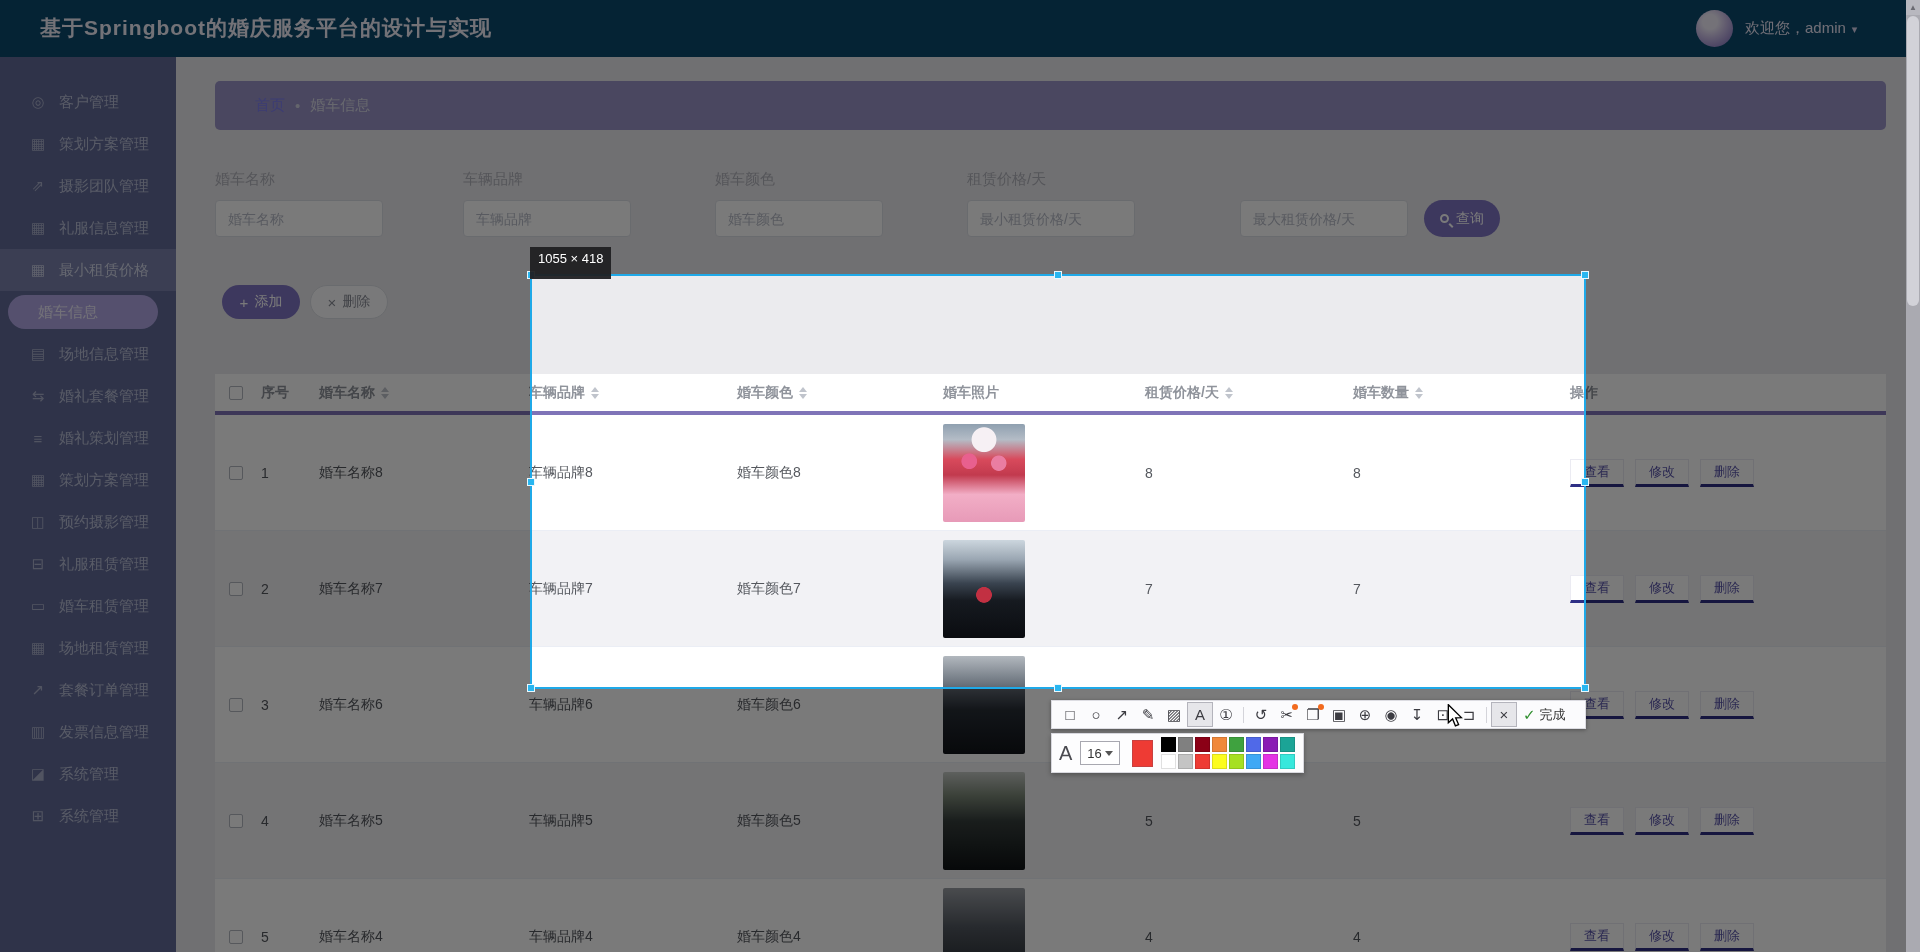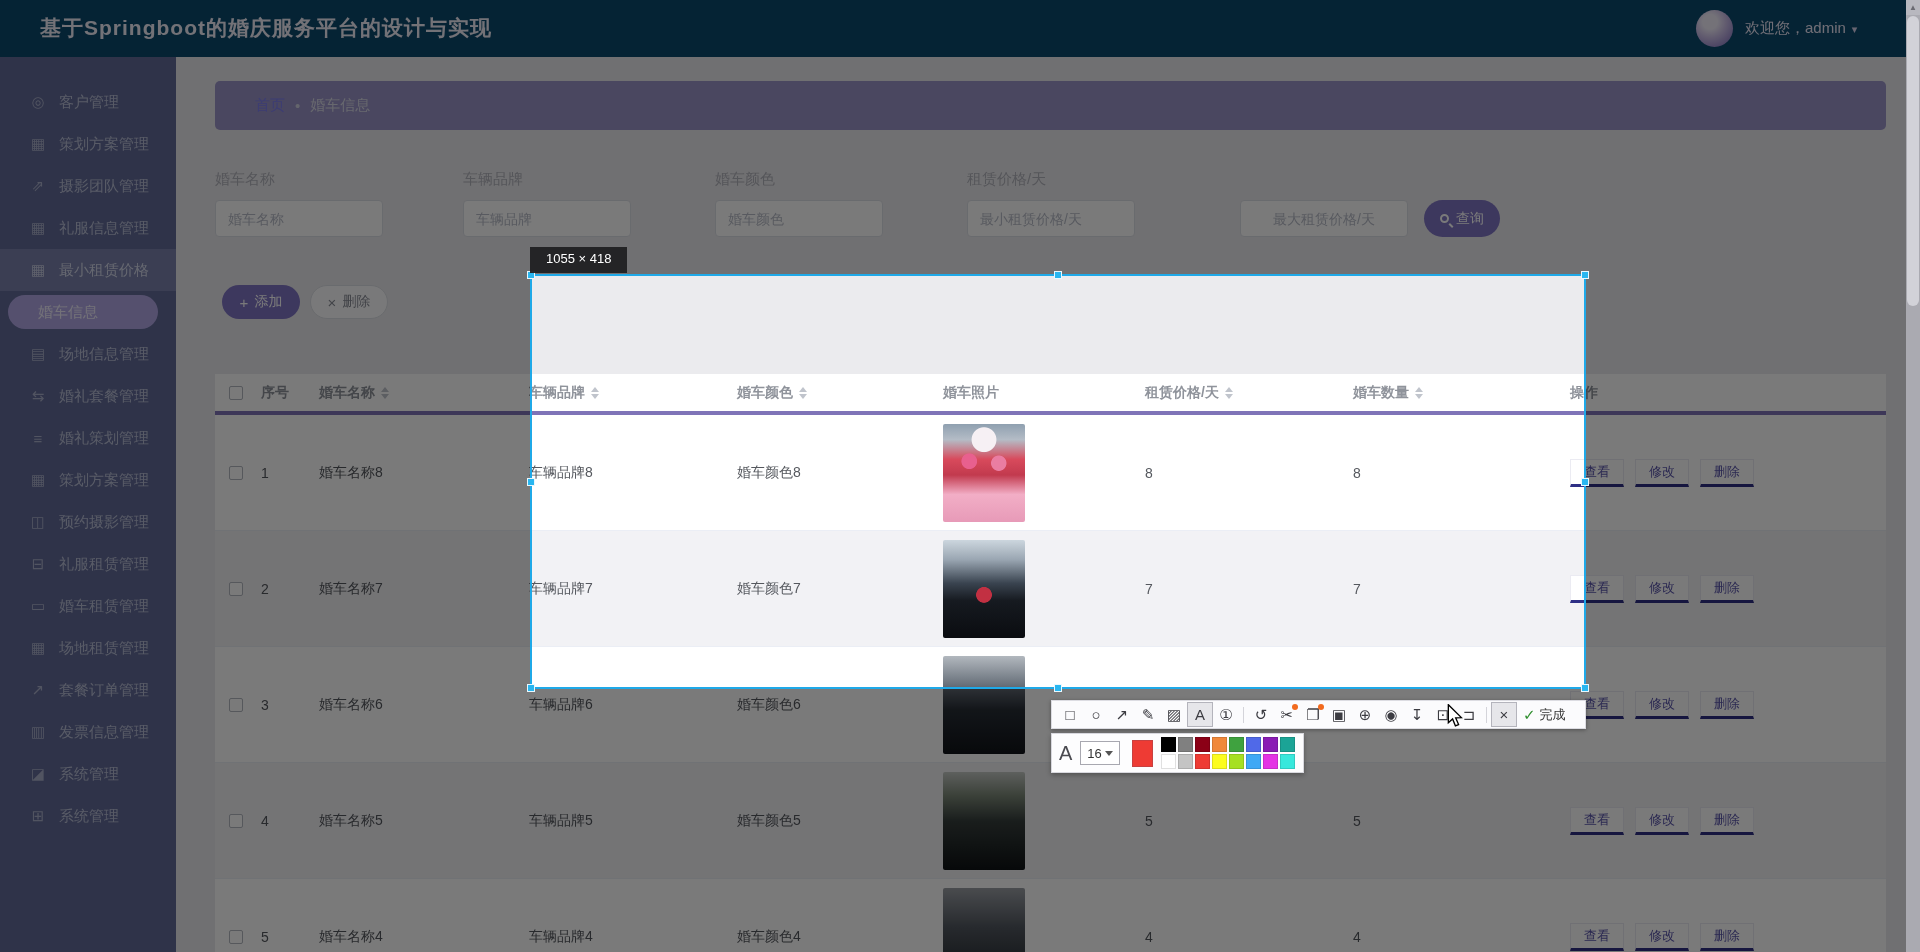--- a/index.html
+++ b/index.html
@@ -75,21 +75,21 @@
   .sb-arrow{width:14px;height:15px;background:#b8b8bf;color:#6a6a72;font-size:8px;display:flex;align-items:center;justify-content:center;cursor:pointer;}
   .sb-thumb{position:absolute;left:1px;top:16px;width:12px;height:290px;border-radius:6px;background:#d2d2d8;cursor:pointer;}
 
   
   .dim{position:absolute;left:530px;top:274px;width:1056px;height:415px;border:2px solid #1fa9e8;
        box-shadow:0 0 0 3000px rgba(0,0,0,0.52);z-index:50;pointer-events:none;}
   .hnd{position:absolute;width:8px;height:8px;background:#29b6f0;border:1px solid #e8f8ff;}
   .h-tl{left:-5px;top:-5px}.h-tm{left:50%;margin-left:-4px;top:-5px}.h-tr{right:-5px;top:-5px}
   .h-ml{left:-5px;top:50%;margin-top:-4px}.h-mr{right:-5px;top:50%;margin-top:-4px}
   .h-bl{left:-5px;bottom:-5px}.h-bm{left:50%;margin-left:-4px;bottom:-5px}.h-br{right:-5px;bottom:-5px}
-  .size-label{position:absolute;left:530px;top:247px;height:26px;line-height:23px;padding:0 16px;background:rgba(32,32,34,0.95);
+  .size-label{position:absolute;left:530px;top:247px;height:32px;line-height:23px;padding:0 8px;background:rgba(32,32,34,0.95);
        color:#fff;font-size:13px;z-index:60;}
   .annotation{position:absolute;left:785px;top:321px;width:208px;height:39px;border:2px solid #d93a35;z-index:60;
        display:flex;align-items:center;justify-content:center;font-size:20px;color:#e23c3c;}
 
   
   .snip-toolbar{position:absolute;left:1051px;top:700px;width:535px;height:29px;background:#fbfbfd;border:1px solid #dcdce2;
        box-shadow:0 1px 4px rgba(0,0,0,0.35);z-index:60;display:flex;align-items:center;padding:0 5px;}
   .tool{position:relative;width:26px;height:25px;display:flex;align-items:center;justify-content:center;
        font-size:15px;color:#3c3c42;cursor:pointer;border:1px solid transparent;}
   .tool.active{background:#e6e6ea;border:1px solid #b4b4bc;}
@@ -203,21 +203,21 @@
   </div>
 
   <span class="flabel" style="left:215px">婚车名称</span>
   <span class="flabel" style="left:463px">车辆品牌</span>
   <span class="flabel" style="left:715px">婚车颜色</span>
   <span class="flabel" style="left:967px">租赁价格/天</span>
   <input class="finput" style="left: 215px;" placeholder="婚车名称">
   <input class="finput" style="left: 463px;" placeholder="车辆品牌">
   <input class="finput" style="left: 715px;" placeholder="婚车颜色">
   <input class="finput" style="left: 967px;" placeholder="最小租赁价格/天">
-  <input class="finput" style="left: 1240px; text-align: center;" placeholder="最大租赁价格/天">
+  <input class="finput" style="left: 1240px;" placeholder="最大租赁价格/天">
   <button class="btn btn-search">
       <span class="mag"></span>
       <span>查询</span>
     </button>
 
   <button class="btn btn-add">
       <span class="bplus">+</span>
       <span>添加</span>
     </button>
   <button class="btn btn-del">

